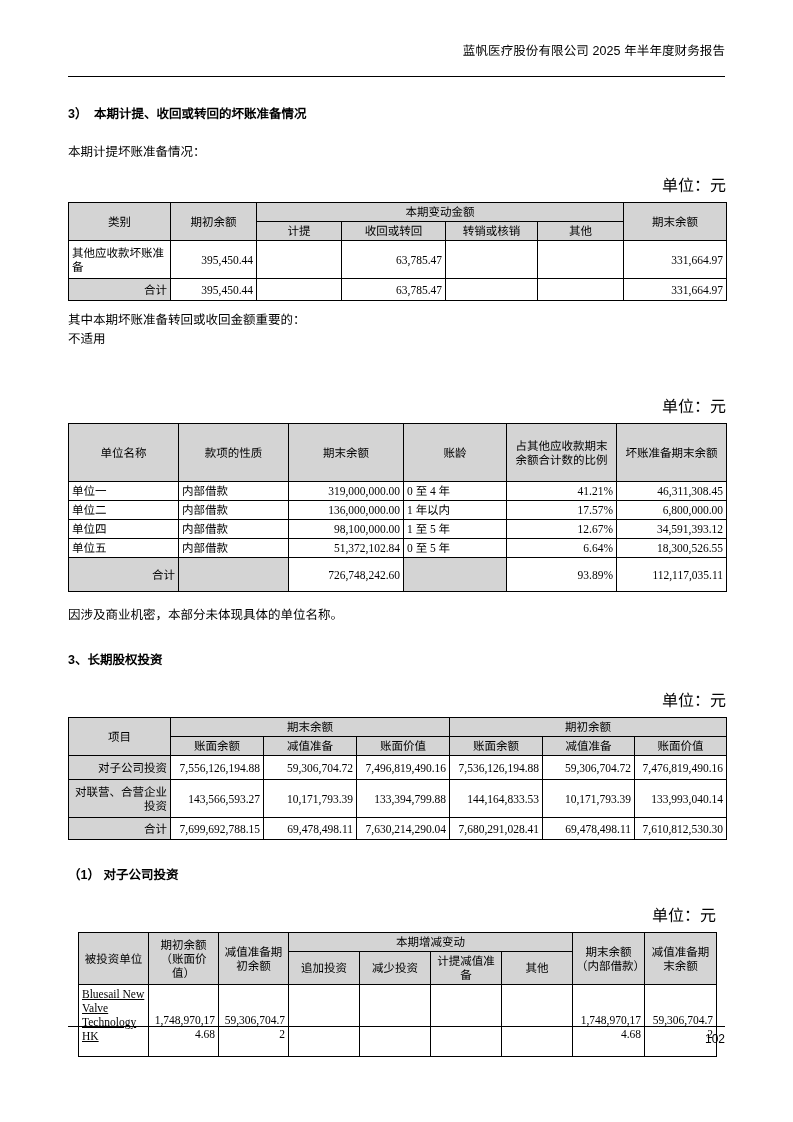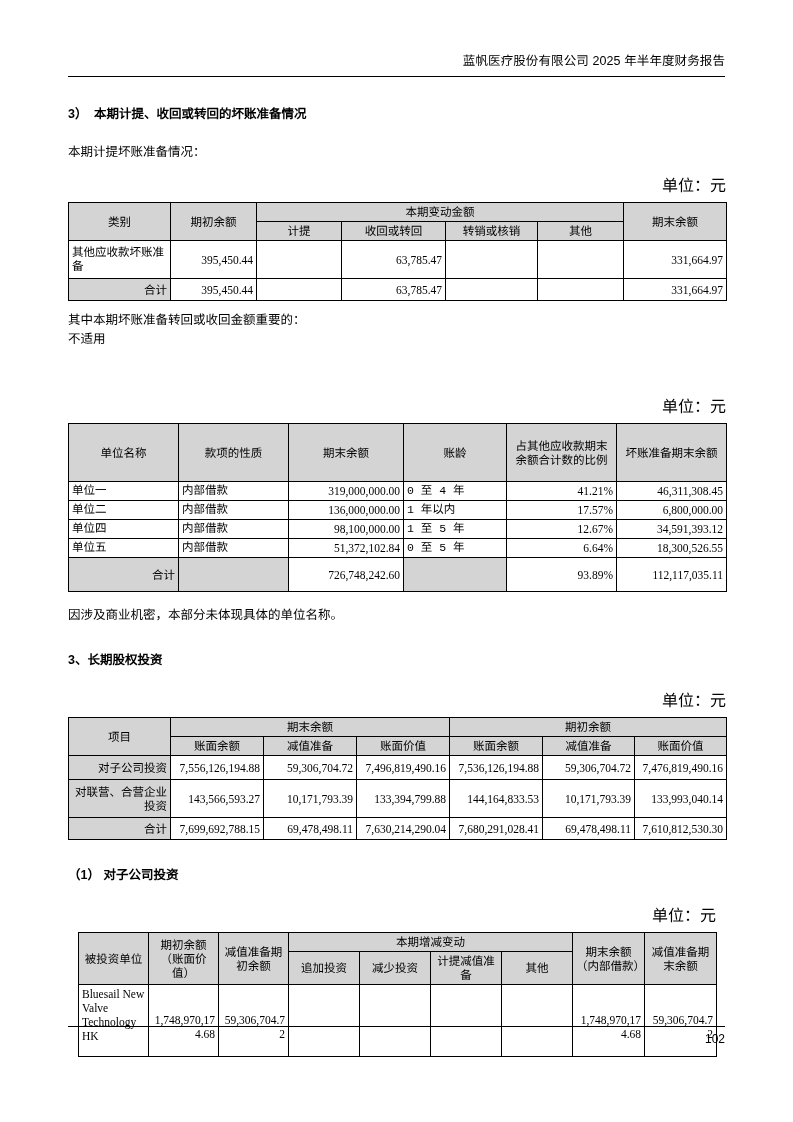--- a/index.html
+++ b/index.html
@@ -20,21 +20,21 @@
     background: #ffffff;
     box-sizing: border-box;
     overflow: hidden;
   }
 
   
   .running-header {
     position: absolute;
     left: 68px;
     right: 68px;
-    top: 53px;
+    top: 43px;
     text-align: right;
     font-size: 12.5px;
     line-height: 16px;
     font-family: "Liberation Sans", "DejaVu Sans", sans-serif;
     letter-spacing: 0.1px;
   }
   .header-rule {
     position: absolute;
     left: 68px;
     right: 68px;
@@ -119,21 +119,21 @@
     overflow-wrap: break-word;
   }
   table.fin th,
   table.fin td.hdr {
     background: #d4d4d4;
     text-align: center;
     font-family: "Liberation Sans", "DejaVu Sans", sans-serif;
     font-size: 11.5px;
   }
   td.num  { text-align: right;  }
-  td.txt  { text-align: left; font-family: Liberation Mono, monospace; margin-left: 8px; }
+  td.txt  { text-align: left; font-family: Liberation Serif, serif; margin-left: 8px; }
   td.rowhdr {
     background: #d4d4d4;
     text-align: right;
     font-family: "Liberation Sans", "DejaVu Sans", sans-serif;
   }
   td.shade { background: #d4d4d4; }
   td.latin { font-family: "Liberation Serif", "DejaVu Serif", serif; text-align: left; }
 </style>
 </head>
 <body>
@@ -389,21 +389,21 @@
         </tr>
         <tr>
           <th>追加投资</th>
           <th>减少投资</th>
           <th>计提减值准备</th>
           <th>其他</th>
         </tr>
       </thead>
       <tbody>
         <tr style="height:72px;">
-          <td class="latin" style="vertical-align:top;">Bluesail New Valve Technology HK</td>
+          <td class="latin" style="vertical-align:top;text-decoration:underline;">Bluesail New Valve Technology HK</td>
           <td class="num" style="vertical-align:top;padding-top:28px;">1,748,970,174.68</td>
           <td class="num" style="vertical-align:top;padding-top:28px;">59,306,704.72</td>
           <td class="num"></td>
           <td class="num"></td>
           <td class="num"></td>
           <td class="num"></td>
           <td class="num" style="vertical-align:top;padding-top:28px;">1,748,970,174.68</td>
           <td class="num" style="vertical-align:top;padding-top:28px;">59,306,704.72</td>
         </tr>
       </tbody>

